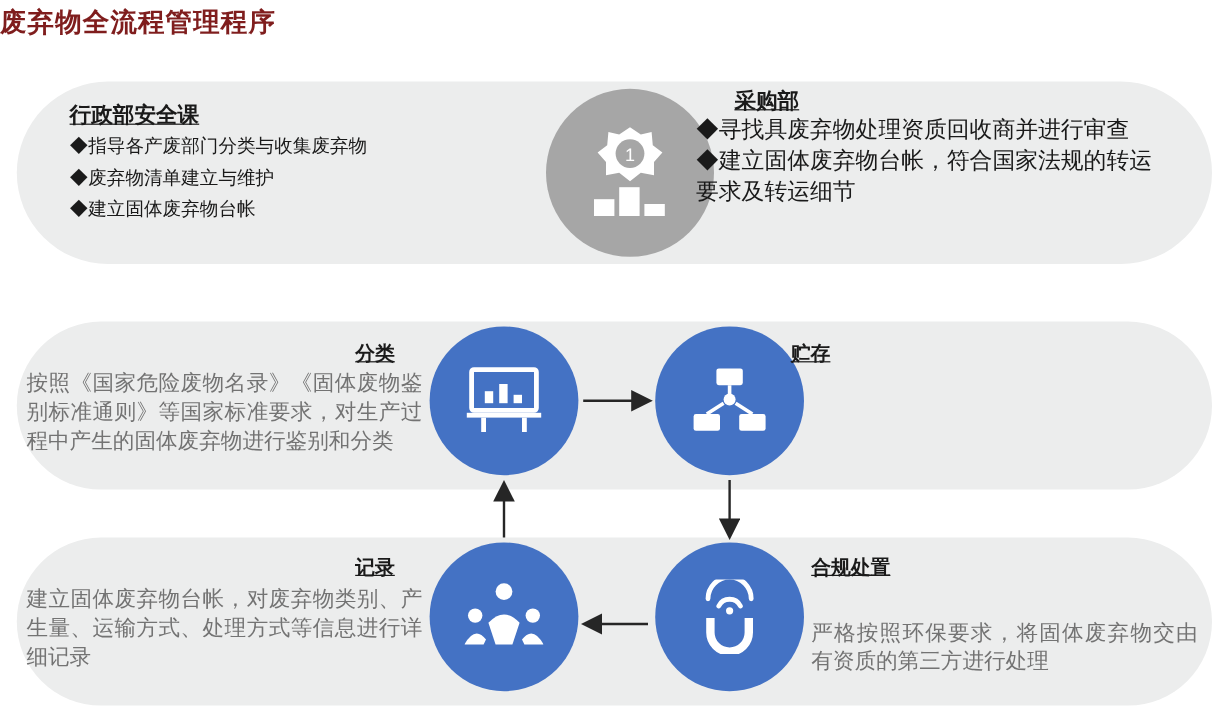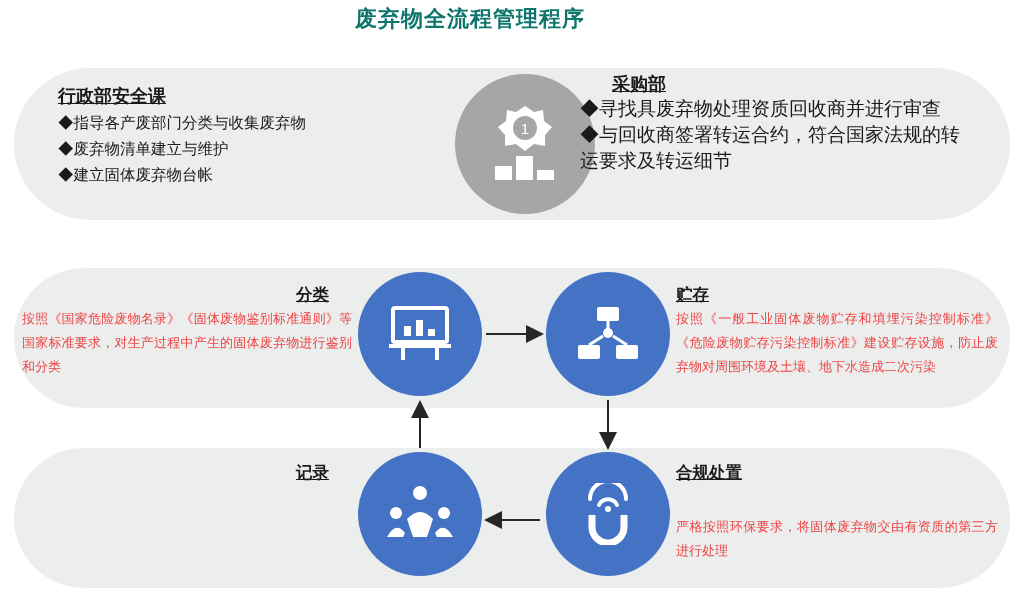--- a/index.html
+++ b/index.html
@@ -19,25 +19,24 @@
     position: relative;
     width: 1024px;
     height: 602px;
   }
   
   .title {
     position: absolute;
     top: 4px;
     left: 0;
     width: 940px;
-    text-align: center;
     font-size: 22px;
     font-weight: bold;
     letter-spacing: 1px;
-    color: #0f766e;
+    color: #7f1d1d;
   }
   
   .top-panel {
     position: absolute;
     left: 14px;
     top: 68px;
     width: 996px;
     height: 152px;
     background: #eceded;
     border-radius: 76px;
@@ -127,28 +126,28 @@
   
   .step-head {
     position: absolute;
     font-size: 16.5px;
     font-weight: bold;
     text-decoration: underline;
     color: #1a1a1a;
   }
   .step-body {
     position: absolute;
-    font-size: 13px;
+    font-size: 18px;
     line-height: 24px;
-    color: #ef4444;
+    color: #737373;
   }
   .h-classify { left: 296px; top: 284px; text-decoration: underline; }
   .b-classify { left: 22px; top: 307px; width: 330px; text-align: justify; }
 
-  .h-store { left: 676px; top: 284px; text-align: right; }
+  .h-store { left: 659px; top: 284px; text-align: right; }
   .b-store { left: 676px; top: 307px; width: 322px; text-align: justify; }
 
   .h-record { left: 296px; top: 462px; }
   .b-record { left: 22px; top: 487px; width: 330px; text-align: justify; }
 
   .h-dispose { left: 676px; top: 462px; }
   .b-dispose { left: 676px; top: 487px; width: 322px; text-align: justify; margin-top: 28px; }
 
   
   .arrows { position: absolute; left: 0; top: 0; width: 1024px; height: 602px; pointer-events: none; }
@@ -178,21 +177,21 @@
 
       <rect x="6" y="62" width="17" height="14" fill="#ffffff"></rect>
       <rect x="27" y="52" width="17" height="24" fill="#ffffff"></rect>
       <rect x="48" y="66" width="17" height="10" fill="#ffffff"></rect>
     </svg>
   </div>
 
   <div class="top-right-head">采购部</div>
   <div class="top-right-list">
     <div class="bullet-line">◆寻找具废弃物处理资质回收商并进行审查</div>
-    <div class="bullet-line">◆与回收商签署转运合约，符合国家法规的转运要求及转运细节</div>
+    <div class="bullet-line">◆建立固体废弃物台帐，符合国家法规的转运要求及转运细节</div>
   </div>
 
   <div class="mid-panel"></div>
   <div class="bot-panel"></div>
 
   <svg class="arrows">
     <defs>
       <marker id="ah" markerWidth="9" markerHeight="9" refX="7" refY="4.5" orient="auto">
         <path d="M0,0 L9,4.5 L0,9 z" fill="#262626"></path>
       </marker>
@@ -248,20 +247,20 @@
       <path d="M22 22 a10 10 0 0 1 18 0" fill="none" stroke="#ffffff" stroke-width="4" stroke-linecap="round"></path>
       <circle cx="31" cy="26" r="3" fill="#ffffff"></circle>
       <path d="M15 32 v12 a16 16 0 0 0 32 0 v-12" fill="none" stroke="#ffffff" stroke-width="7" stroke-linecap="butt"></path>
     </svg>
   </div>
 
   <div class="step-head h-classify">分类</div>
   <div class="step-body b-classify">按照《国家危险废物名录》《固体废物鉴别标准通则》等国家标准要求，对生产过程中产生的固体废弃物进行鉴别和分类</div>
 
   <div class="step-head h-store">贮存</div>
-  <div class="step-body b-store">按照《一般工业固体废物贮存和填埋污染控制标准》《危险废物贮存污染控制标准》建设贮存设施，防止废弃物对周围环境及土壤、地下水造成二次污染</div>
 
   <div class="step-head h-dispose">合规处置</div>
   <div class="step-body b-dispose">严格按照环保要求，将固体废弃物交由有资质的第三方进行处理</div>
 
   <div class="step-head h-record">记录</div>
+  <div class="step-body b-record">建立固体废弃物台帐，对废弃物类别、产生量、运输方式、处理方式等信息进行详细记录</div>
 
 </div>
 
 </body></html>

